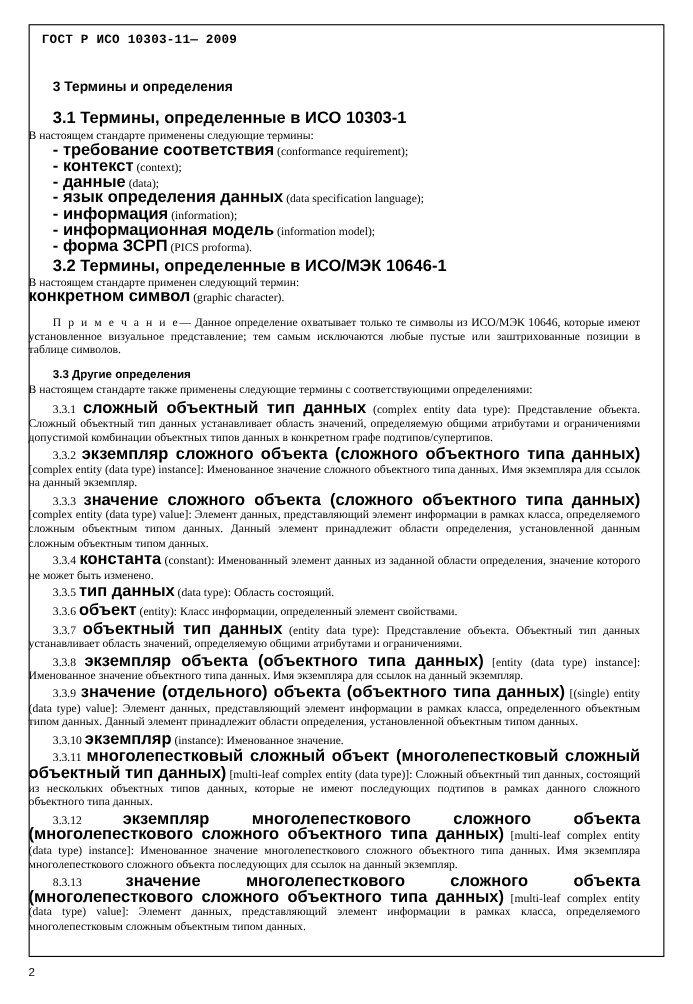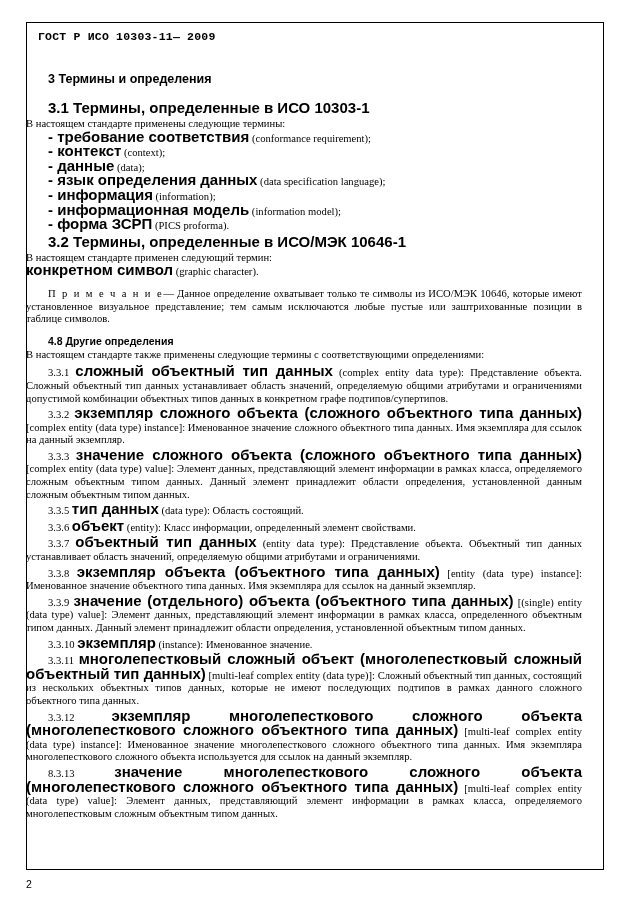--- a/index.html
+++ b/index.html
@@ -118,45 +118,46 @@
     <p class="listline"><b>- информация</b><span> (information);</span></p>
     <p class="listline"><b>- информационная модель</b><span> (information model);</span></p>
     <p class="listline"><b>- форма ЗСРП</b><span> (PICS proforma).</span></p>
 
     <div class="h3">3.2 Термины, определенные в ИСО/МЭК 10646-1</div>
     <p class="flush">В настоящем стандарте применен следующий термин:</p>
     <p class="flush"><b>конкретном символ</b><span> (graphic character).</span></p>
 
     <p class="note"><span class="spaced">П р и м е ч а н и е</span><span>— Данное определение охватывает только те символы из ИСО/МЭК 10646, которые имеют установленное визуальное представление; тем самым исключаются любые пустые или заштрихованные позиции в таблице символов.</span></p>
 
-    <div class="h3b">4.8 Другие определения</div>
+    <div class="h3b">3.3 Другие определения</div>
     <p class="flush">В настоящем стандарте также применены следующие термины с соответствующими определениями:</p>
 
     <p class="ind blk"><span>3.3.1</span> <b>сложный объектный тип данных</b><span> (complex entity data type)</span><span>: Представление объекта. Сложный объектный тип данных устанавливает область значений, определяемую общими атрибутами и ограничениями допустимой комбинации объектных типов данных в конкретном графе подтипов/супертипов.</span></p>
 
     <p class="ind tight"><span>3.3.2</span> <b>экземпляр сложного объекта (сложного объектного типа данных)</b><span>  [complex entity (data type) instance]</span><span>: Именованное значение сложного объектного типа данных. Имя экземпляра для ссылок на данный экземпляр.</span></p>
 
     <p class="ind tight"><span>3.3.3</span> <b>значение сложного объекта (сложного объектного типа данных)</b><span>  [complex entity (data type) value]</span><span>: Элемент данных, представляющий элемент информации в рамках класса, определяемого сложным объектным типом данных. Данный элемент принадлежит области определения, установленной данным сложным объектным типом данных.</span></p>
 
+    <p class="ind tight"><span>3.3.4</span> <b>константа</b><span> (constant)</span><span>: Именованный элемент данных из заданной области определения, значение которого не может быть изменено.</span></p>
 
     <p class="ind tight"><span>3.3.5</span> <b>тип данных</b><span> (data type)</span><span>: Область состоящий.</span></p>
 
     <p class="ind tight"><span>3.3.6</span> <b>объект</b><span> (entity)</span><span>: Класс информации, определенный элемент свойствами.</span></p>
 
     <p class="ind tight"><span>3.3.7</span> <b>объектный тип данных</b><span> (entity data type)</span><span>: Представление объекта. Объектный тип данных устанавливает область значений, определяемую общими атрибутами и ограничениями.</span></p>
 
     <p class="ind tight"><span>3.3.8</span> <b>экземпляр объекта (объектного типа данных)</b><span> [entity (data type) instance]</span><span>: Именованное значение объектного типа данных. Имя экземпляра для ссылок на данный экземпляр.</span></p>
 
     <p class="ind tight"><span>3.3.9</span> <b>значение (отдельного) объекта (объектного типа данных)</b><span> [(single) entity (data type) value]</span><span>: Элемент данных, представляющий элемент информации в рамках класса, определенного объектным типом данных. Данный элемент принадлежит области определения, установленной объектным типом данных.</span></p>
 
     <p class="ind tight"><span>3.3.10</span> <b>экземпляр</b><span> (instance)</span><span>: Именованное значение.</span></p>
 
     <p class="ind tight"><span>3.3.11</span> <b>многолепестковый сложный объект (многолепестковый сложный объектный тип данных)</b><span> [multi-leaf complex entity (data type)]</span><span>: Сложный объектный тип данных, состоящий из нескольких объектных типов данных, которые не имеют последующих подтипов в рамках данного сложного объектного типа данных.</span></p>
 
-    <p class="ind tight"><span>3.3.12</span> <b>экземпляр многолепесткового сложного объекта (многолепесткового сложного объектного типа данных)</b><span> [multi-leaf complex entity (data type) instance]</span><span>: Именованное значение многолепесткового сложного объектного типа данных. Имя экземпляра многолепесткового сложного объекта используется для ссылок на данный экземпляр.</span></p>
+    <p class="ind tight"><span>3.3.12</span> <b>экземпляр многолепесткового сложного объекта (многолепесткового сложного объектного типа данных)</b><span> [multi-leaf complex entity (data type) instance]</span><span>: Именованное значение многолепесткового сложного объектного типа данных. Имя экземпляра многолепесткового сложного объекта последующих для ссылок на данный экземпляр.</span></p>
 
     <p class="ind tight"><span>8.3.13</span> <b>значение многолепесткового сложного объекта (многолепесткового сложного объектного типа данных)</b><span> [multi-leaf complex entity (data type) value]</span><span>: Элемент данных, представляющий элемент информации в рамках класса, определяемого многолепестковым сложным объектным типом данных.</span></p>
 
   </div>
 
   <div class="pagenum">2</div>
 
 </div>
 
 </body></html>

